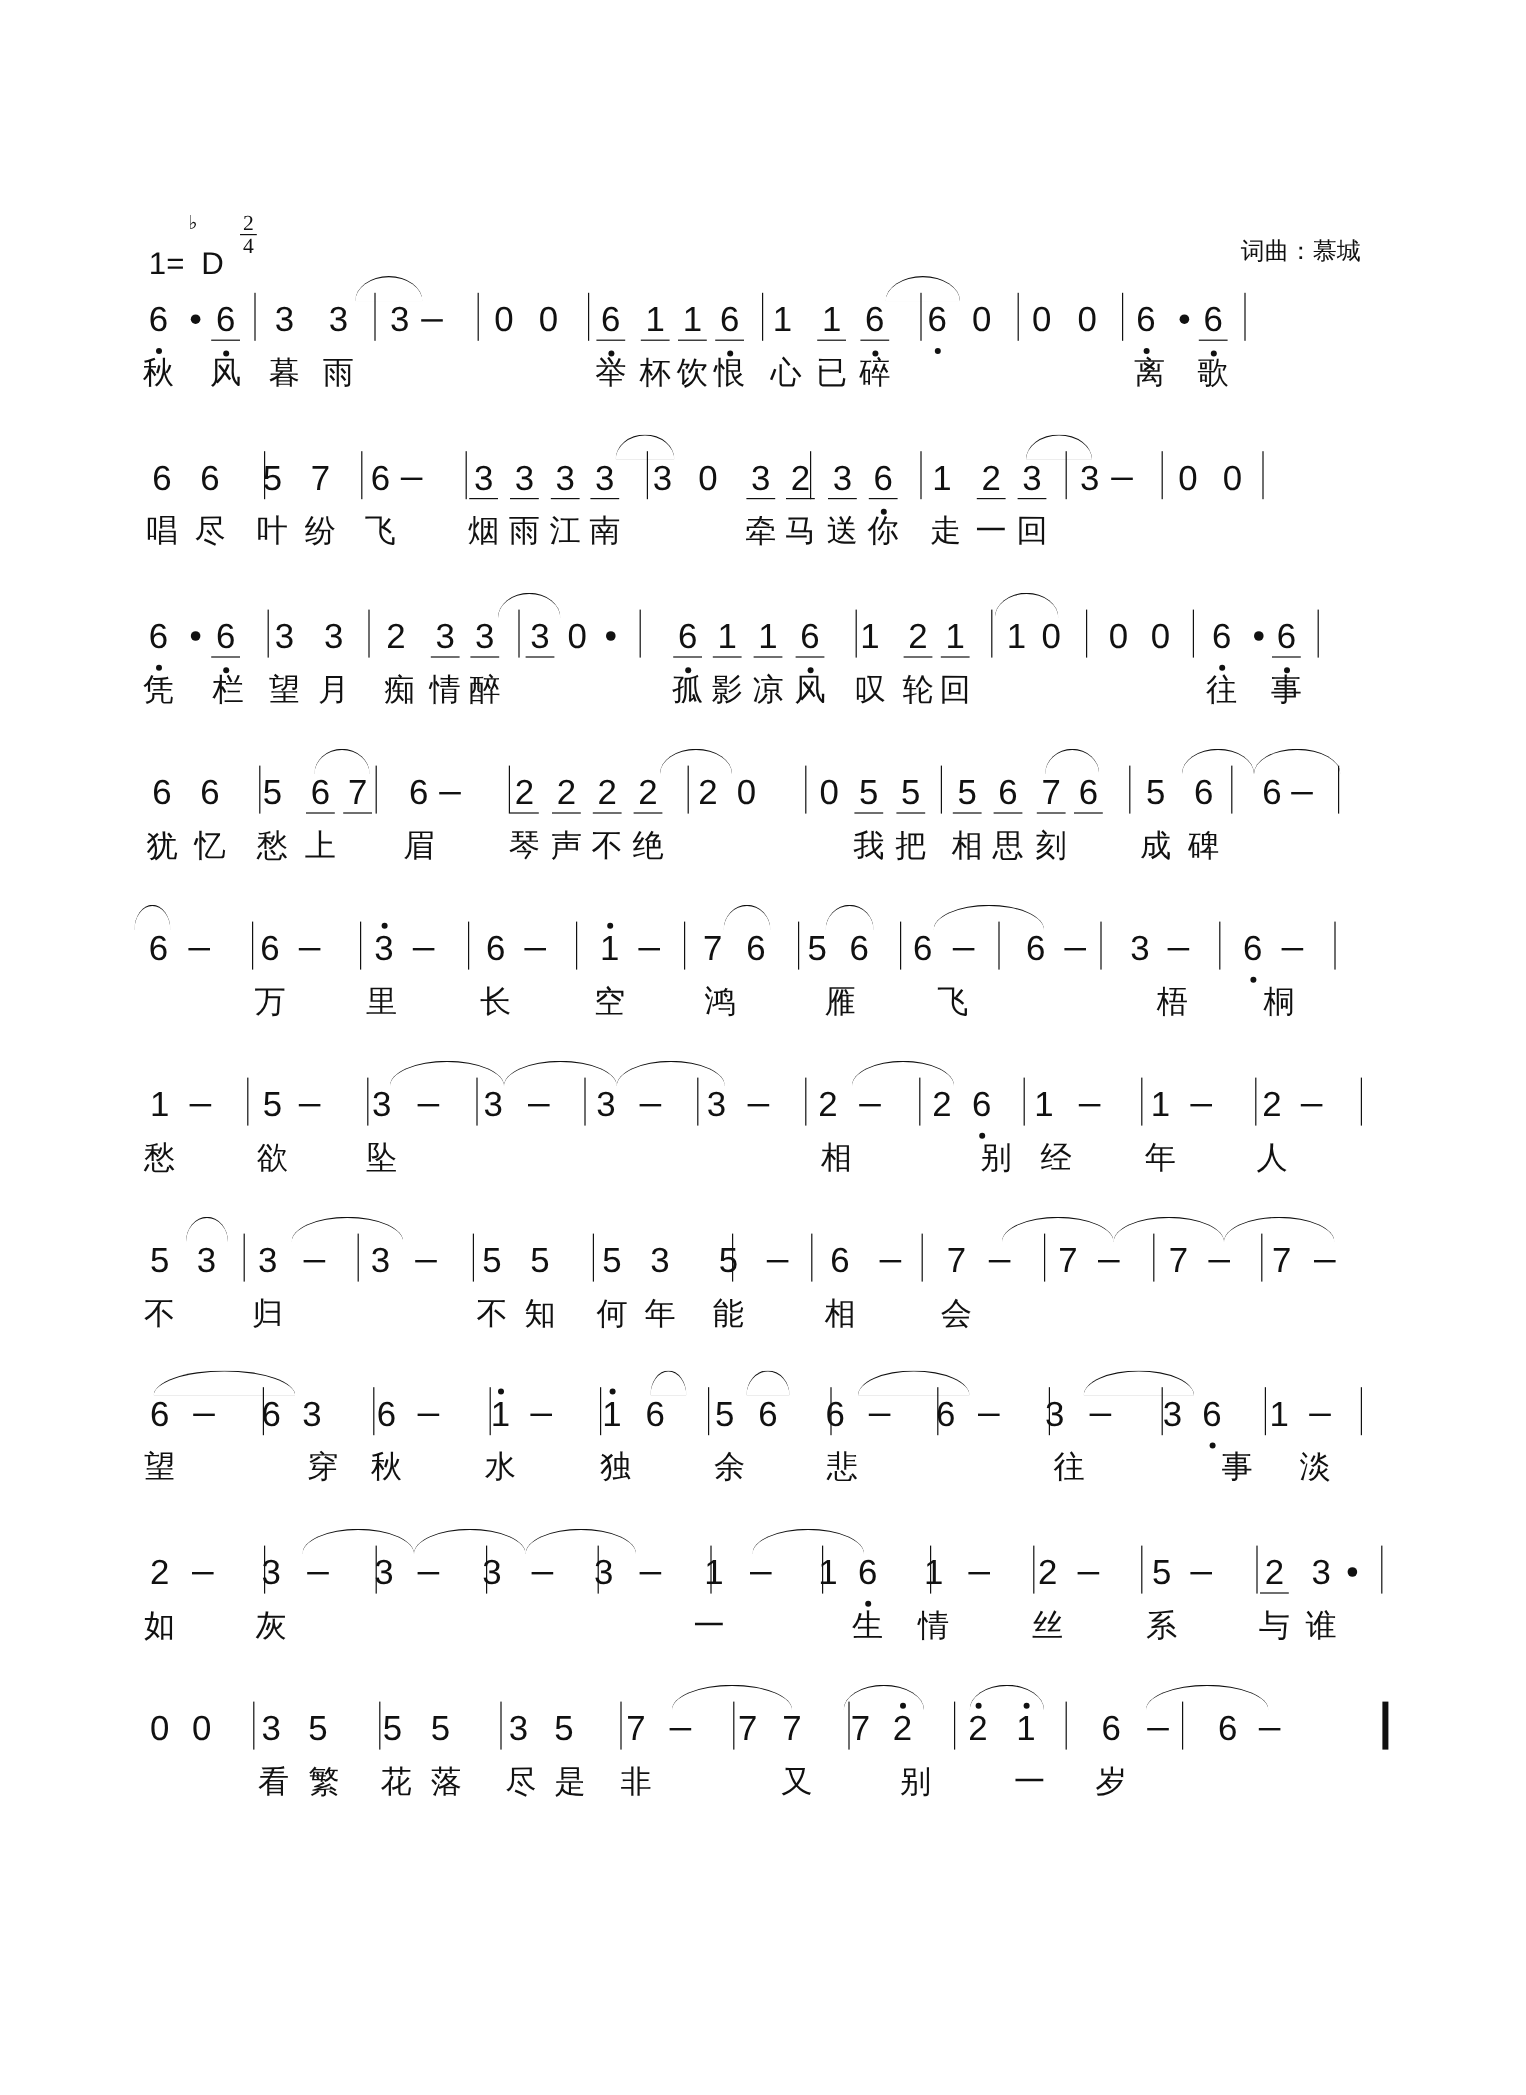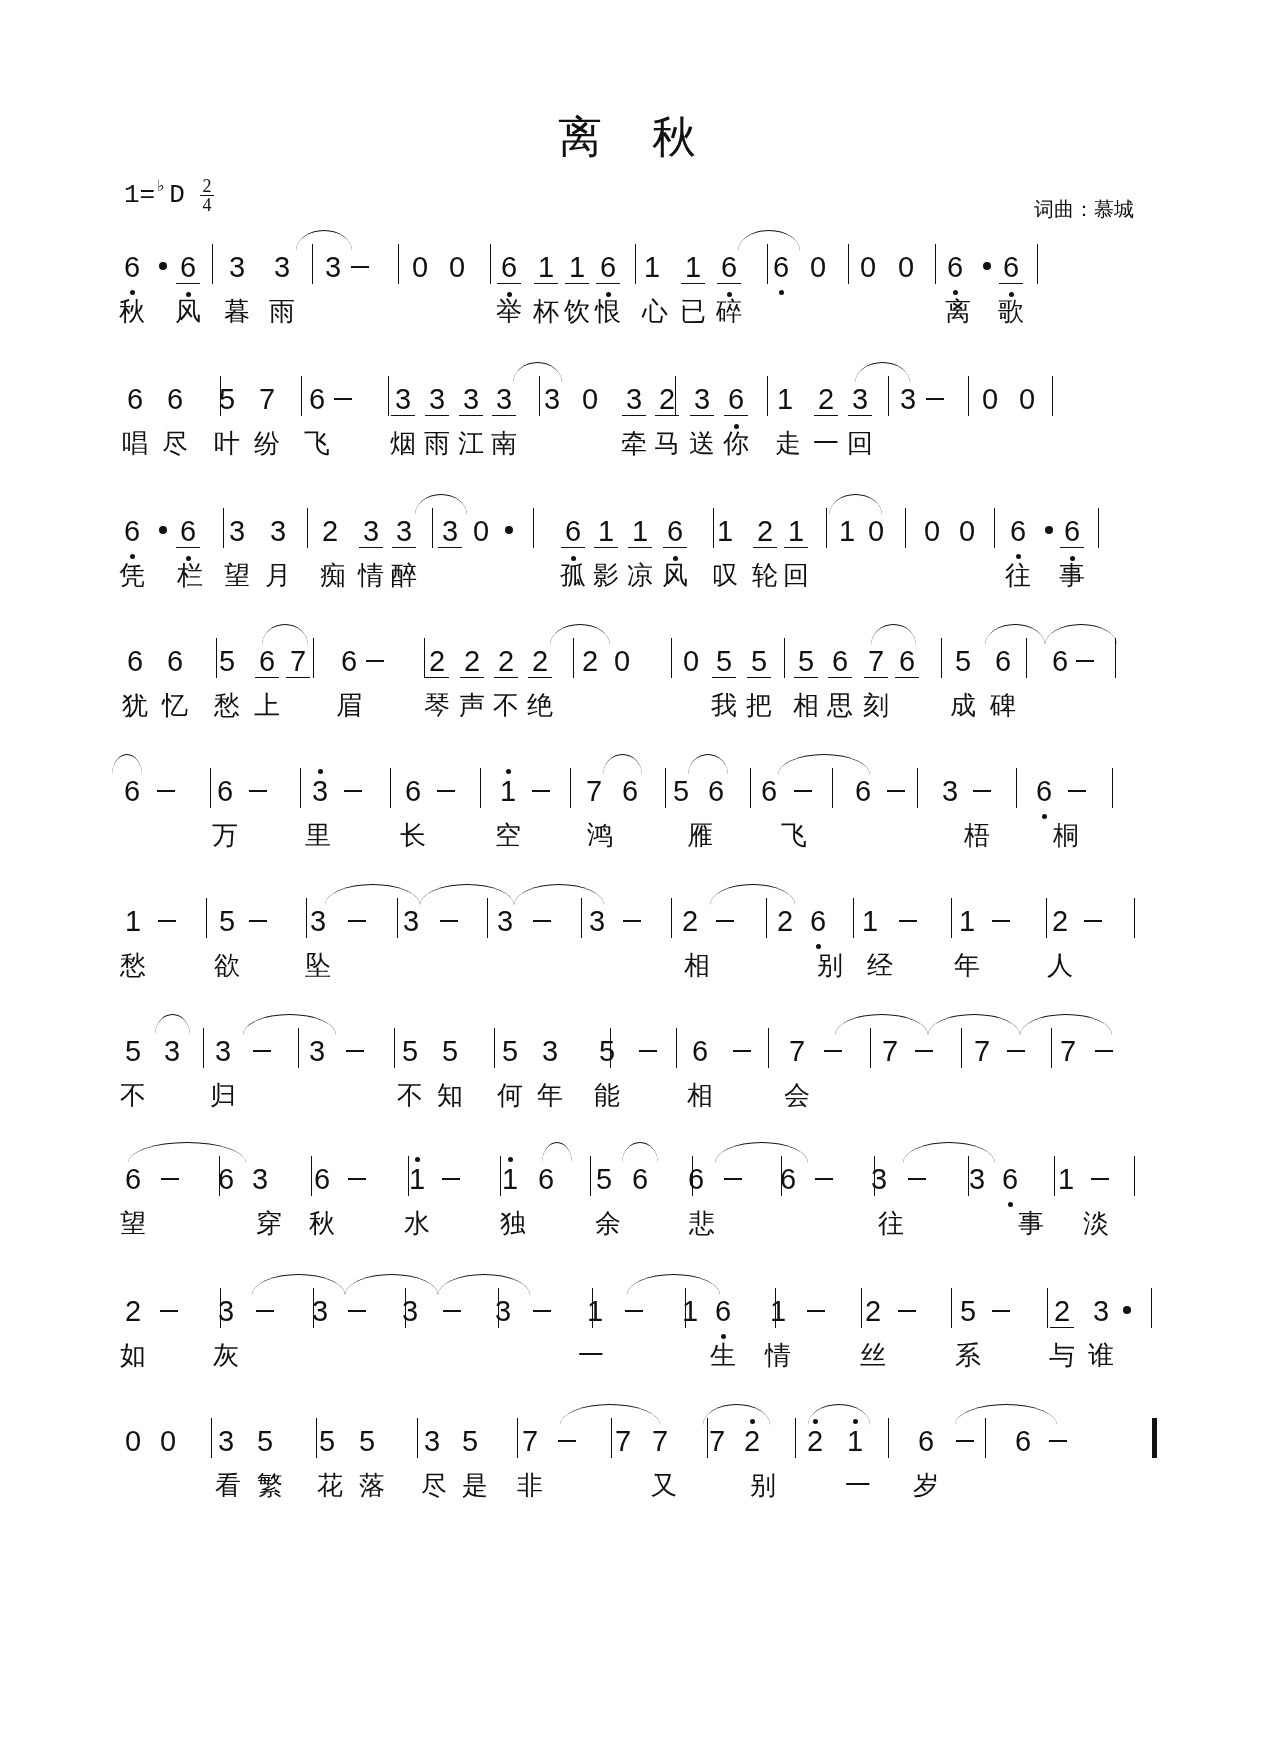--- a/index.html
+++ b/index.html
@@ -1,21 +1,21 @@
 <!DOCTYPE html>
 <html><head>
 <meta charset="utf-8">
 <style>
   html, body { margin:0; padding:0; background:#ffffff; }
   body { width:1272px; height:1746px; position:relative; overflow:hidden;
          font-family:"Liberation Sans", "DejaVu Sans", sans-serif; color:#111; }
   #page { position:absolute; left:0; top:0; width:1272px; height:1746px; }
   .title { position:absolute; left:0; width:1272px; top:108px; text-align:center;
            font-family:"DejaVu Sans", sans-serif; font-size:44px; letter-spacing:18px; font-weight:300; }
-  .key { position:absolute; left:124px; top:180px; font-family:Liberation Mono, monospace; font-size:26px; }
+  .key { position:absolute; left:124px; top:204px; font-family:Liberation Sans, sans-serif; font-size:26px; }
   .flat { position:absolute; left:157px; top:176px; font-size:16px; font-family:"DejaVu Sans", sans-serif; }
   .timesig { position:absolute; left:200px; top:178px; font-family:"Liberation Serif", serif; font-size:18px;
              line-height:16px; text-align:center; width:14px; }
   .timesig .bar { border-top:1.5px solid #111; margin:1px 0; }
   .credit { position:absolute; left:240px; top:200px; font-size:21px; }
   .author { position:absolute; left:1034px; top:196px; font-size:20px; font-family:"DejaVu Sans", sans-serif; }
   .note { position:absolute; width:30px; text-align:center; font-size:29px; line-height:30px; }
   .note .u1 { position:absolute; left:3px; right:3px; top:31px; border-top:1.6px solid #111; }
   .note .dl { position:absolute; left:50%; top:38px; width:5px; height:5px; margin-left:-2.5px;
               background:#111; border-radius:50%; }
@@ -27,21 +27,20 @@
   .barline { position:absolute; width:0; border-left:1.5px solid #111; height:40px; }
   .barline.end { border-left:5px solid #111; }
   .slur { position:absolute; height:20px; border-top:1.6px solid #111; border-radius:50% 50% 0 0 / 100% 100% 0 0; }
   .lyric { position:absolute; font-family:"DejaVu Sans", sans-serif; font-size:26px; line-height:30px;
            width:34px; text-align:center; }
 </style>
 </head>
 <body>
 
 <div id="page">
-  <div class="title">离 秋</div>
   <div class="key"><span>1=</span><span style="margin-left:14px">D</span></div>
   <div class="flat">♭</div>
   <div class="timesig">
     <div>2</div>
     <div class="bar"></div>
     <div>4</div>
   </div>
   <div class="author">词曲：慕城</div>
   <div id="rows">
       <div class="note" style="left: 117px; top: 252px;">6<div class="dl"></div></div>

